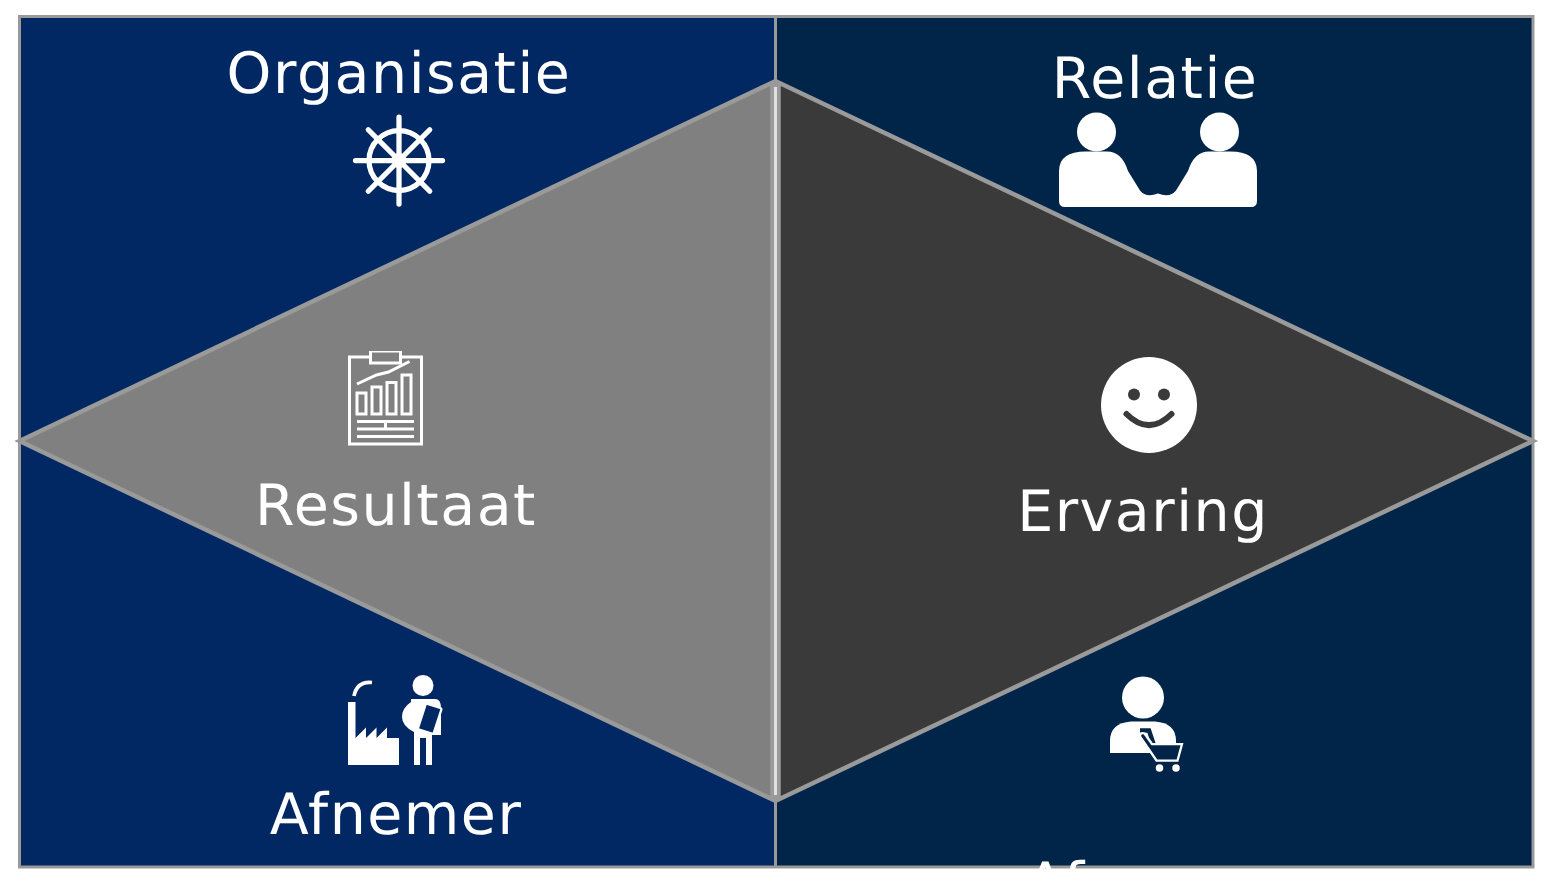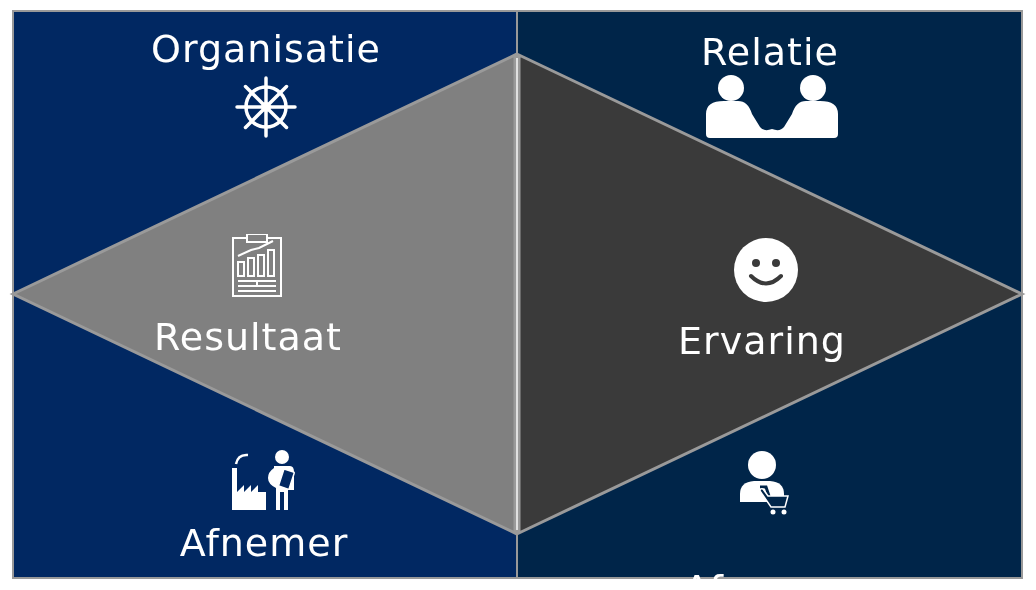--- a/index.html
+++ b/index.html
@@ -21,21 +21,21 @@
   <polygon points="13,294 515,55 515,533" fill="#808080" stroke="#9a9a9a" stroke-width="3"></polygon>
   <polygon points="1022,294 519,55 519,533" fill="#3a3a3a" stroke="#9a9a9a" stroke-width="3"></polygon>
 
   <rect x="13" y="11" width="1009" height="567" fill="none" stroke="#999999" stroke-width="2"></rect>
   <line x1="517" y1="11" x2="517" y2="578" stroke="#999999" stroke-width="2"></line>
   <line x1="517" y1="58" x2="517" y2="530" stroke="#e0e0e0" stroke-width="2"></line>
 </svg>
 
 <div class="label" style="left:266px; top:30px;">Organisatie</div>
 <div class="label" style="left:770px; top:33px;">Relatie</div>
-<div class="label" style="left:248px; top:318px;">Resultaat</div>
+<div class="label" style="left:264px; top:318px;">Resultaat</div>
 <div class="label" style="left:762px; top:322px;text-align:center;">Ervaring</div>
 <div class="label" style="left:264px; top:524px;">Afnemer</div>
 <div class="label" style="left:768px; top:526px;margin-top:44px;">Afnemer</div>
 
 <svg class="icon" style="left:234px; top:75px;" width="64" height="64" viewBox="0 0 64 64">
   <g stroke="#ffffff" stroke-width="3.5" fill="none" stroke-linecap="round">
     <circle cx="32" cy="32" r="20"></circle>
     <line x1="32" y1="3" x2="32" y2="61"></line>
     <line x1="3" y1="32" x2="61" y2="32"></line>
     <line x1="11.5" y1="11.5" x2="52.5" y2="52.5"></line>

